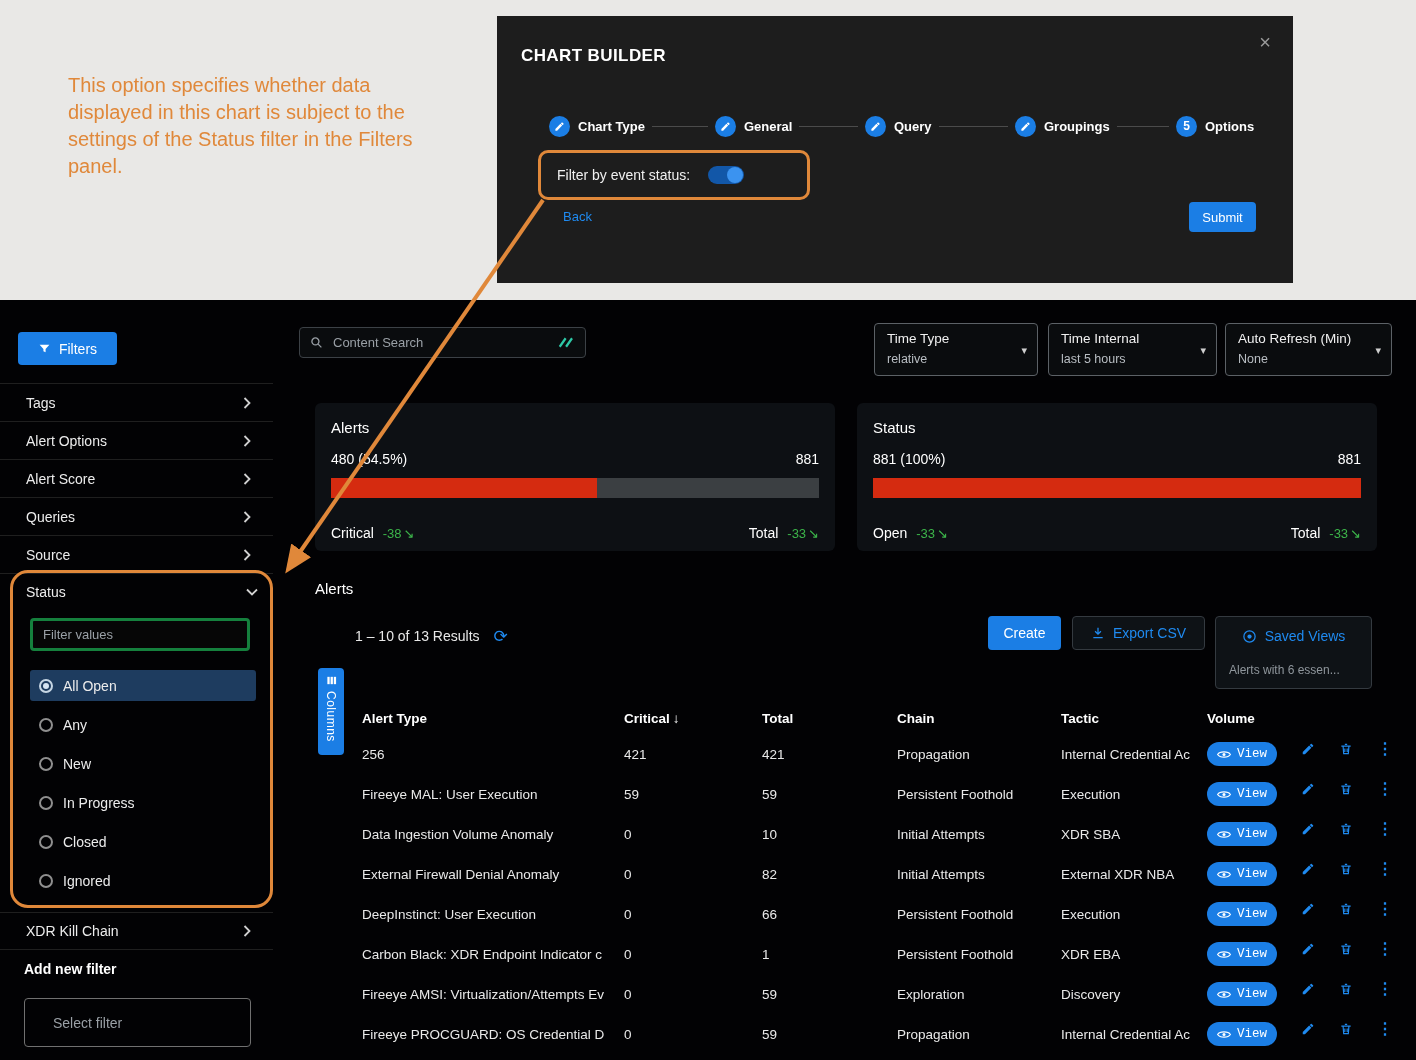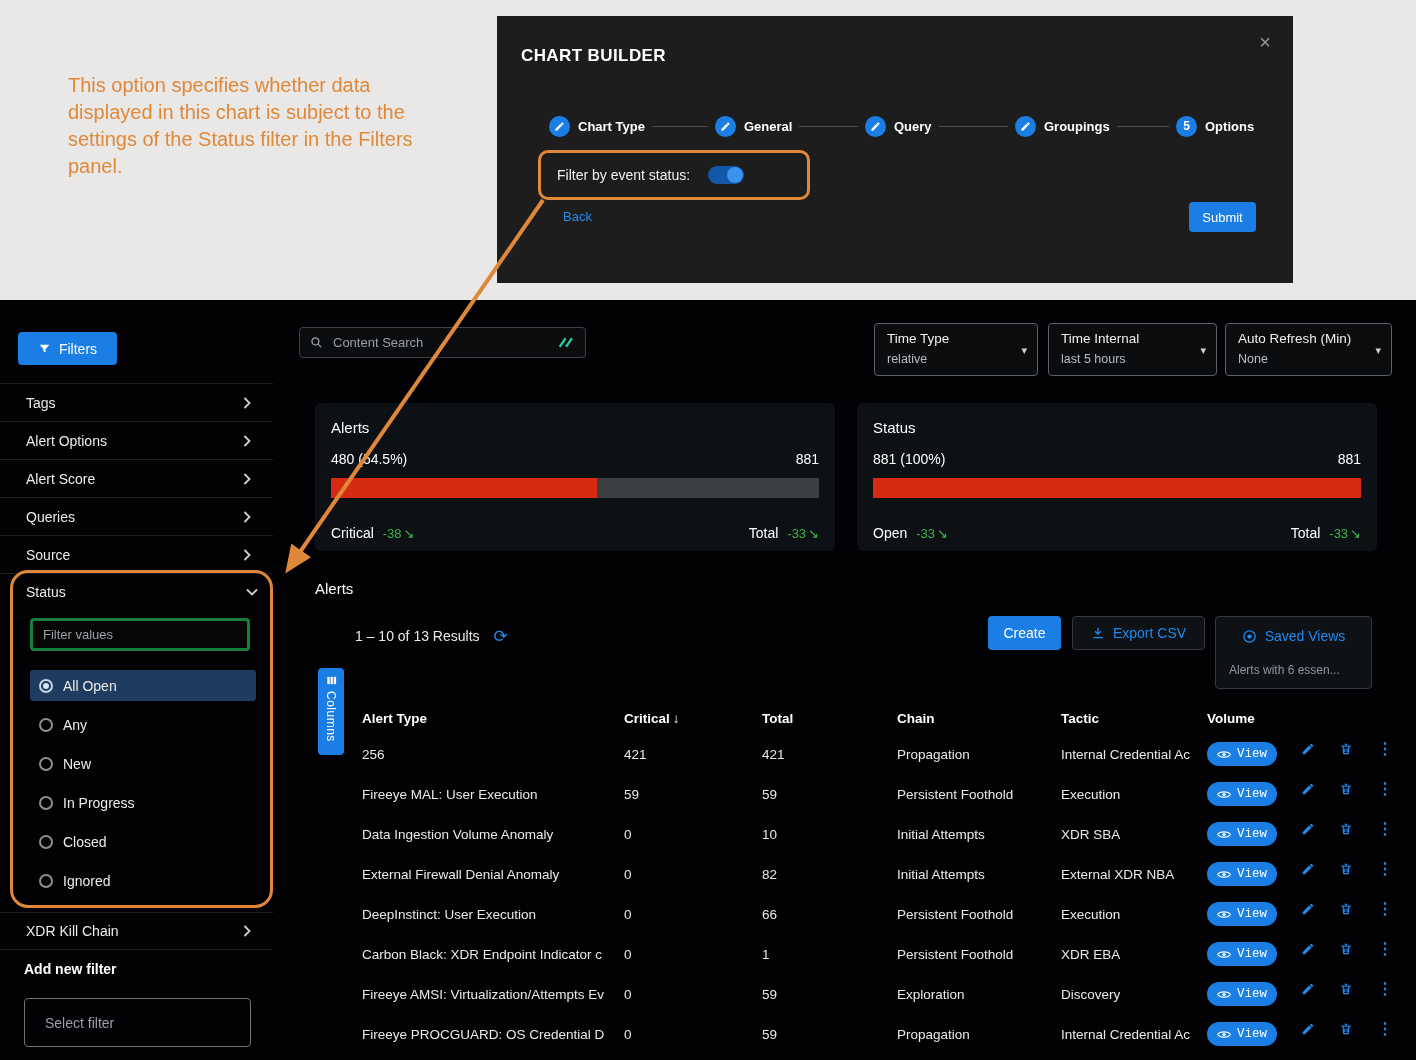--- a/index.html
+++ b/index.html
@@ -90,21 +90,21 @@
   .kill-chain {
     position:absolute; left:0; top:612px; width:273px; height:38px;
     display:flex; align-items:center; justify-content:space-between;
     padding:0 22px 0 26px; border-top:1px solid #1f1f1f; border-bottom:1px solid #1f1f1f;
     font-size:14px; color:#ececec; cursor:pointer;
   }
   .add-filter-label { position:absolute; left:24px; top:661px; font-size:14px; font-weight:700; color:#fff; }
   .select-filter {
     position:absolute; left:24px; top:698px; width:227px; height:49px;
     background:transparent; border:1px solid #707070; border-radius:4px;
-    color:#9a9a9a; font-size:14px; padding:0 20px; outline:none;
+    color:#9a9a9a; font-size:14px; padding:0 28px; outline:none;
   }
 
   
   .search-box {
     position:absolute; left:299px; top:27px; width:287px; height:31px;
     background:#0a0c0e; border:1px solid #3c4146; border-radius:4px;
     display:flex; align-items:center; padding:0 10px; gap:8px;
   }
   .search-input { flex:1; background:transparent; border:none; outline:none; color:#ddd; font-size:13px; }
   .top-select {

